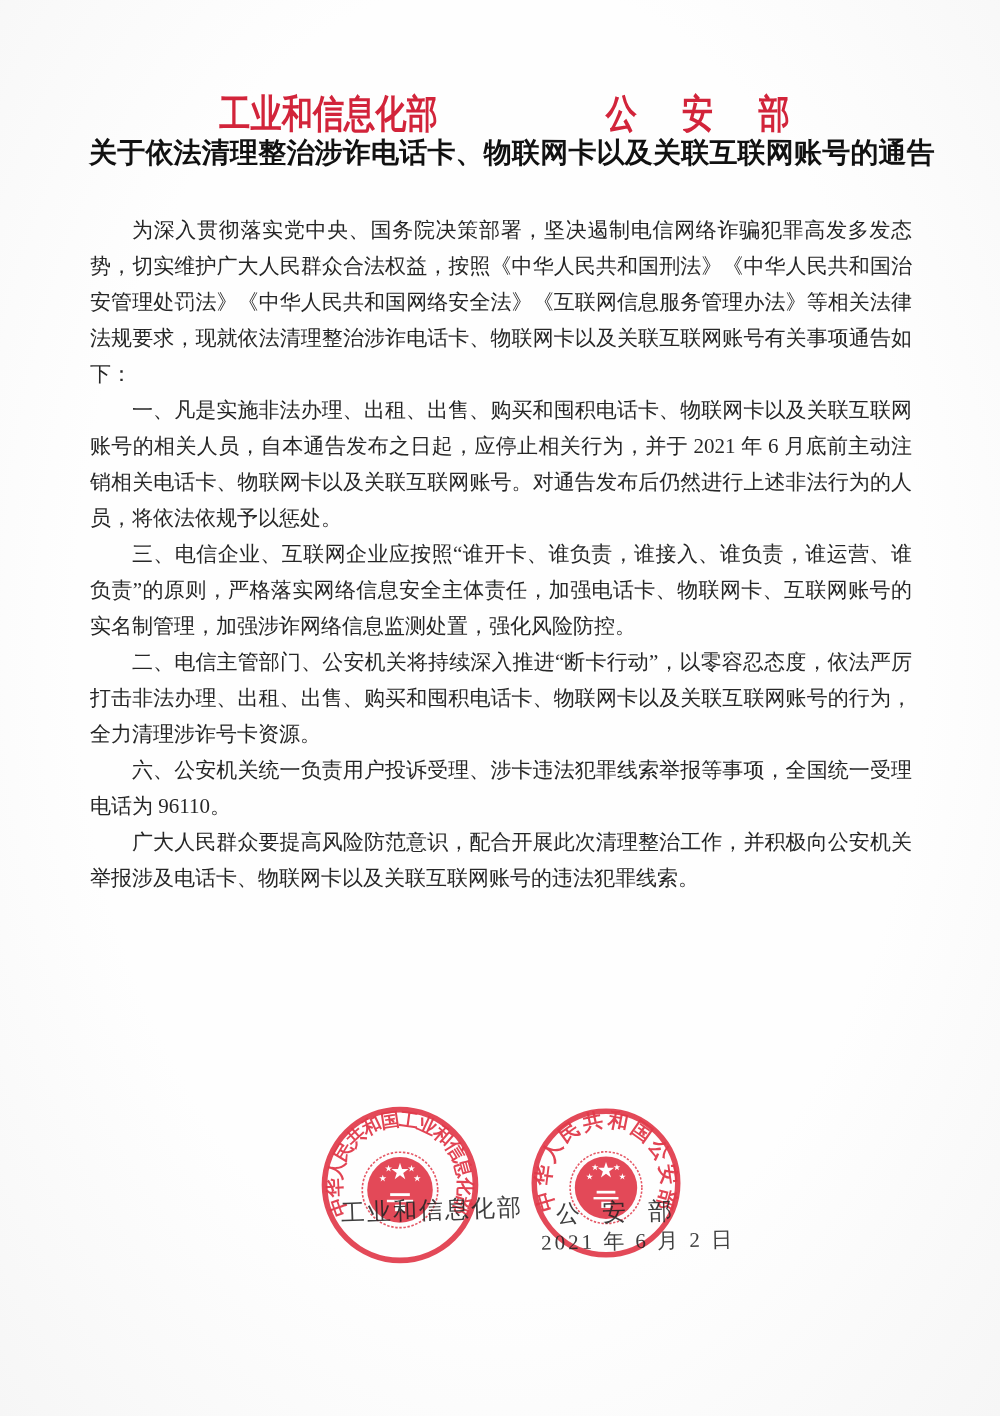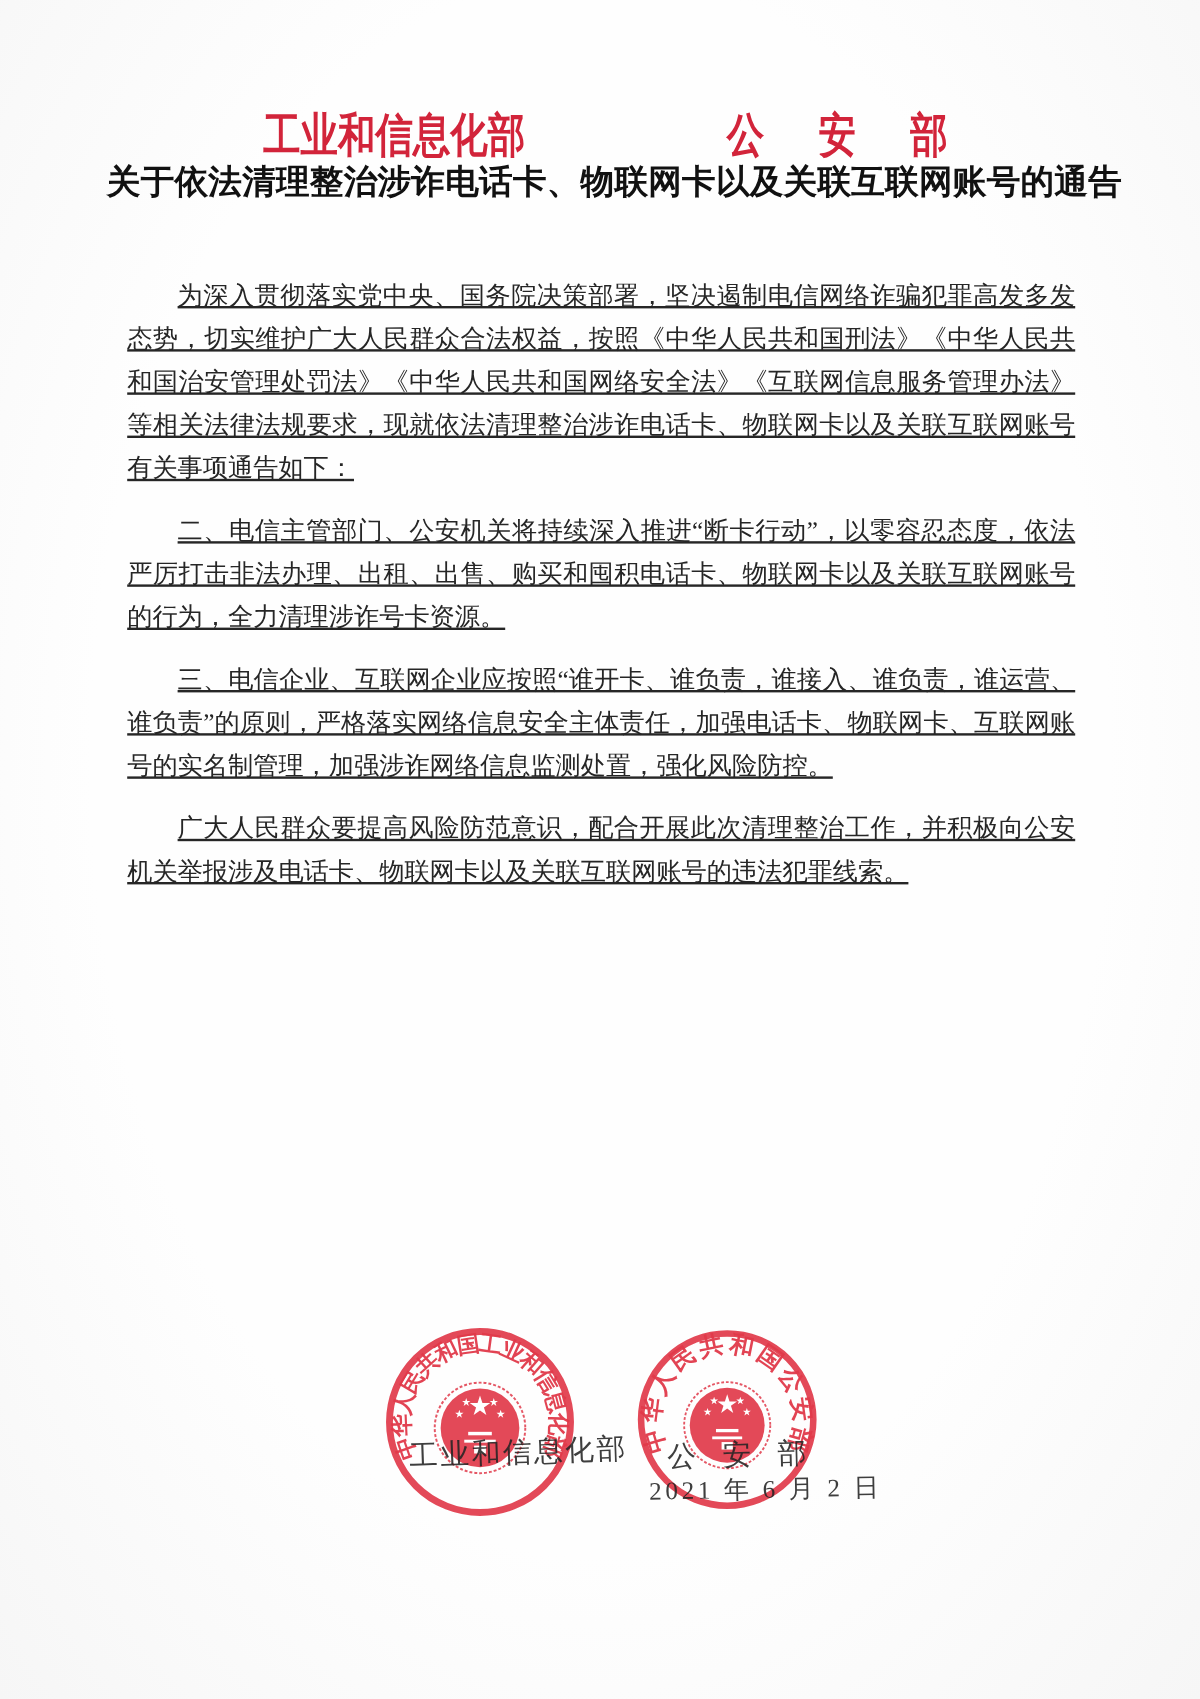--- a/index.html
+++ b/index.html
@@ -30,21 +30,21 @@
     font-family:"Liberation Serif","DejaVu Serif",serif;
     font-weight:bold;font-size:28px;line-height:34px;color:#111;
     letter-spacing:0.2px;white-space:nowrap;
   }
   
   .body-text{
     position:absolute;top:212px;left:90px;width:822px;
     font-size:21px;line-height:36px;
     text-align:justify;text-justify:inter-ideograph;
   }
-  .body-text p{margin:16px;text-indent:2em;text-decoration:underline;}
+  .body-text p{margin:0;text-indent:2em;}
   
   .seal{position:absolute;}
   .seal svg{display:block;}
   .seal-overlay{
     position:absolute;
     font-family:"Liberation Serif","DejaVu Serif",serif;
     color:rgba(35,35,35,0.88);
     white-space:nowrap;
   }
   .overlay-miit{left:341px;top:1194px;font-size:24px;letter-spacing:2px;transform:rotate(-2deg);}
@@ -58,22 +58,24 @@
 
   <div class="agency-row" style="color:#d2243a;">
     <span class="agency">工业和信息化部</span>
     <span class="agency agency-spaced">公安部</span>
   </div>
 
   <div class="doc-title">关于依法清理整治涉诈电话卡、物联网卡以及关联互联网账号的通告</div>
 
   <div class="body-text">
     <p>为深入贯彻落实党中央、国务院决策部署，坚决遏制电信网络诈骗犯罪高发多发态势，切实维护广大人民群众合法权益，按照《中华人民共和国刑法》《中华人民共和国治安管理处罚法》《中华人民共和国网络安全法》《互联网信息服务管理办法》等相关法律法规要求，现就依法清理整治涉诈电话卡、物联网卡以及关联互联网账号有关事项通告如下：</p>
+    <p>一、凡是实施非法办理、出租、出售、购买和囤积电话卡、物联网卡以及关联互联网账号的相关人员，自本通告发布之日起，应停止相关行为，并于 2021 年 6 月底前主动注销相关电话卡、物联网卡以及关联互联网账号。对通告发布后仍然进行上述非法行为的人员，将依法依规予以惩处。</p>
+    <p>三、电信企业、互联网企业应按照“谁开卡、谁负责，谁接入、谁负责，谁运营、谁负责”的原则，严格落实网络信息安全主体责任，加强电话卡、物联网卡、互联网账号的实名制管理，加强涉诈网络信息监测处置，强化风险防控。</p>
     <p>二、电信主管部门、公安机关将持续深入推进“断卡行动”，以零容忍态度，依法严厉打击非法办理、出租、出售、购买和囤积电话卡、物联网卡以及关联互联网账号的行为，全力清理涉诈号卡资源。</p>
-    <p>三、电信企业、互联网企业应按照“谁开卡、谁负责，谁接入、谁负责，谁运营、谁负责”的原则，严格落实网络信息安全主体责任，加强电话卡、物联网卡、互联网账号的实名制管理，加强涉诈网络信息监测处置，强化风险防控。</p>
+    <p>六、公安机关统一负责用户投诉受理、涉卡违法犯罪线索举报等事项，全国统一受理电话为 96110。</p>
     <p>广大人民群众要提高风险防范意识，配合开展此次清理整治工作，并积极向公安机关举报涉及电话卡、物联网卡以及关联互联网账号的违法犯罪线索。</p>
   </div>
 
   <div class="seal" style="left:318px;top:1103px;width:164px;height:164px;">
     <svg width="164" height="164" viewBox="0 0 200 200">
       <g fill="none" stroke="#e13a4a" opacity="0.92">
         <circle cx="100" cy="100" r="92" stroke-width="7"></circle>
       </g>
       <path id="ringPathL" d="M 37.6 136 A 72 72 0 1 1 162.4 136" fill="none"></path>
       <text font-family="'Liberation Sans','DejaVu Sans',sans-serif" font-weight="bold" font-size="23" fill="#e13a4a" opacity="0.95">

